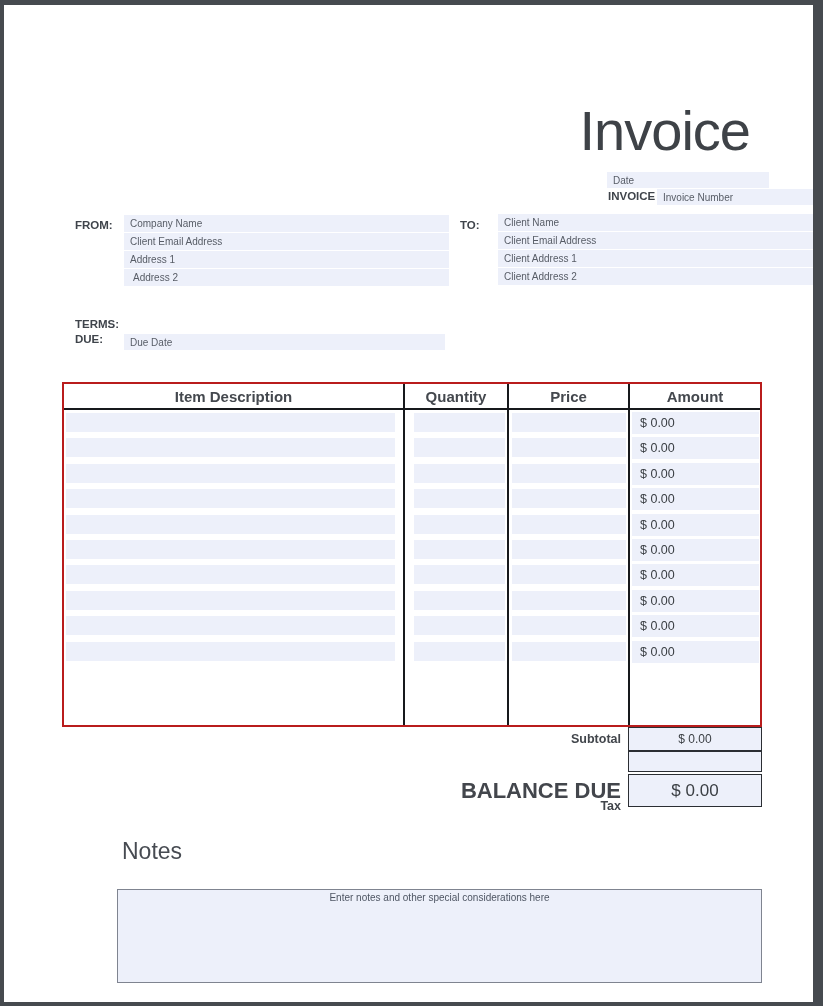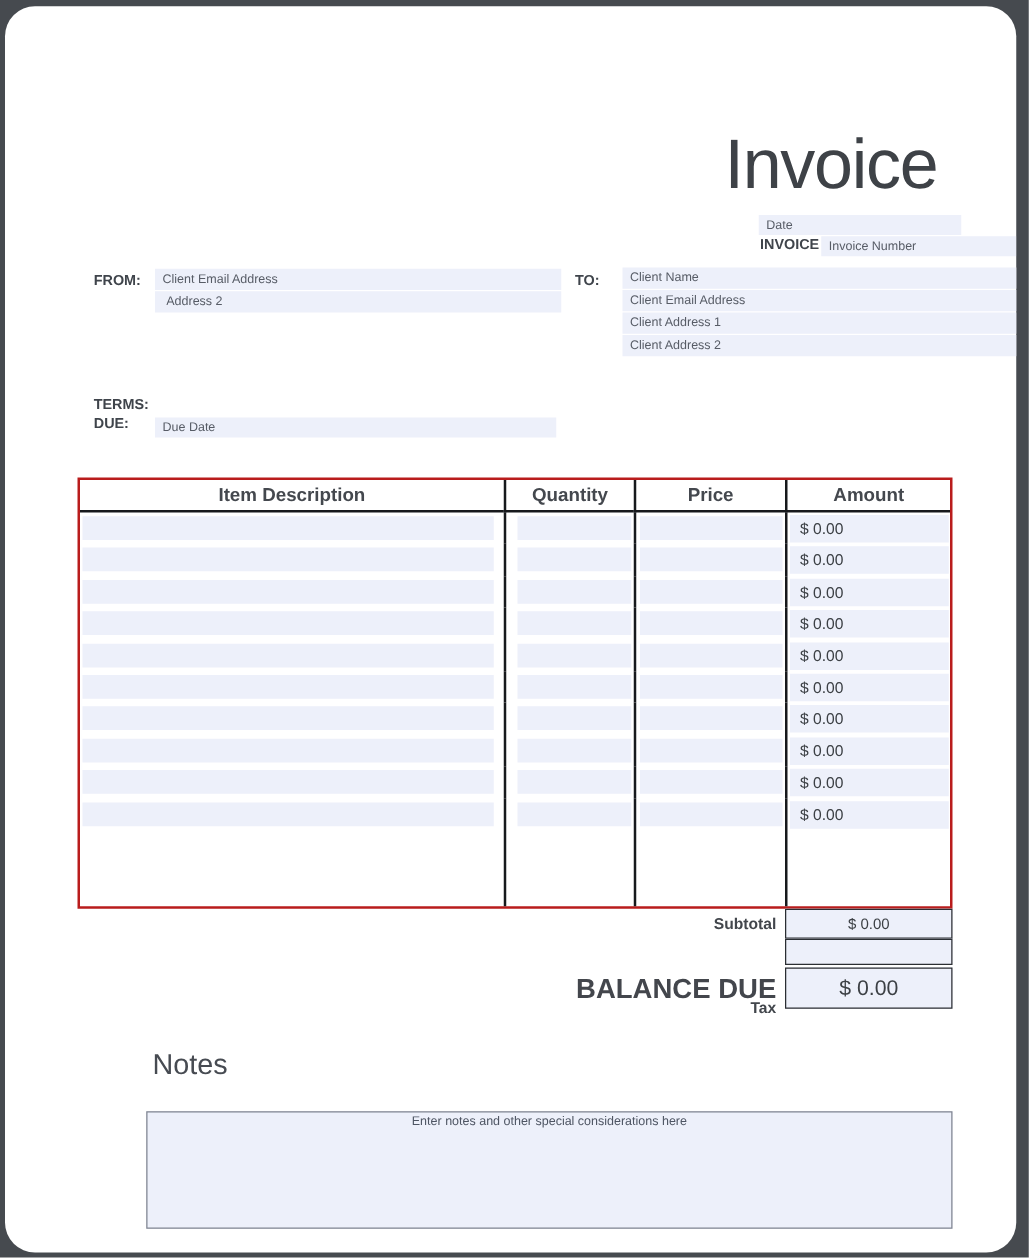--- a/index.html
+++ b/index.html
@@ -4,21 +4,21 @@
 <style>
   html,body{margin:0;padding:0;}
   body{
     width:823px;height:1006px;position:relative;
     background:#464a4f;
     font-family:"Liberation Sans", sans-serif;
     -webkit-font-smoothing:antialiased;
   }
   .page{
     position:absolute;left:4px;top:5px;width:809px;height:997px;
-    background:#ffffff;overflow:hidden;border-radius:24px;
+    background:#ffffff;overflow:hidden;
   }
   .abs{position:absolute;}
 
   
   .field{
     background:#edf0fa;border:none;outline:none;
     font-family:"Liberation Sans", sans-serif;
     font-size:10px;color:#575c66;
     padding:0 0 0 6px;box-sizing:border-box;display:block;
   }
@@ -93,21 +93,23 @@
 
   <div class="abs title">Invoice</div>
 
   <div class="abs meta-label" style="left:604px;top:169px;">DATE:</div>
   <input class="abs field" style="left: 603px; top: 167px; width: 162px; height: 16px;" placeholder="Date">
   <div class="abs meta-label" style="left:604px;top:185px;">INVOICE</div>
   <input class="abs field" style="left: 653px; top: 184px; width: 156px; height: 16px;" placeholder="Invoice Number">
 
   <div class="abs blk-label" style="left:71px;top:214px;">FROM:</div>
   <div class="abs vfields" style="left:120px;top:210px;width:325px;">
+    <input class="field" placeholder="Company Name" style="">
     <input class="field" placeholder="Client Email Address" style="">
+    <input class="field" placeholder="Address 1" style="">
     <input class="field" style="padding-left: 9px;" placeholder="Address 2">
   </div>
 
   <div class="abs blk-label" style="left:456px;top:214px;">TO:</div>
   <div class="abs vfields" style="left:494px;top:209px;width:358px;">
     <input class="field" placeholder="Client Name" style="">
     <input class="field" placeholder="Client Email Address" style="">
     <input class="field" placeholder="Client Address 1" style="">
     <input class="field" placeholder="Client Address 2" style="">
   </div>

